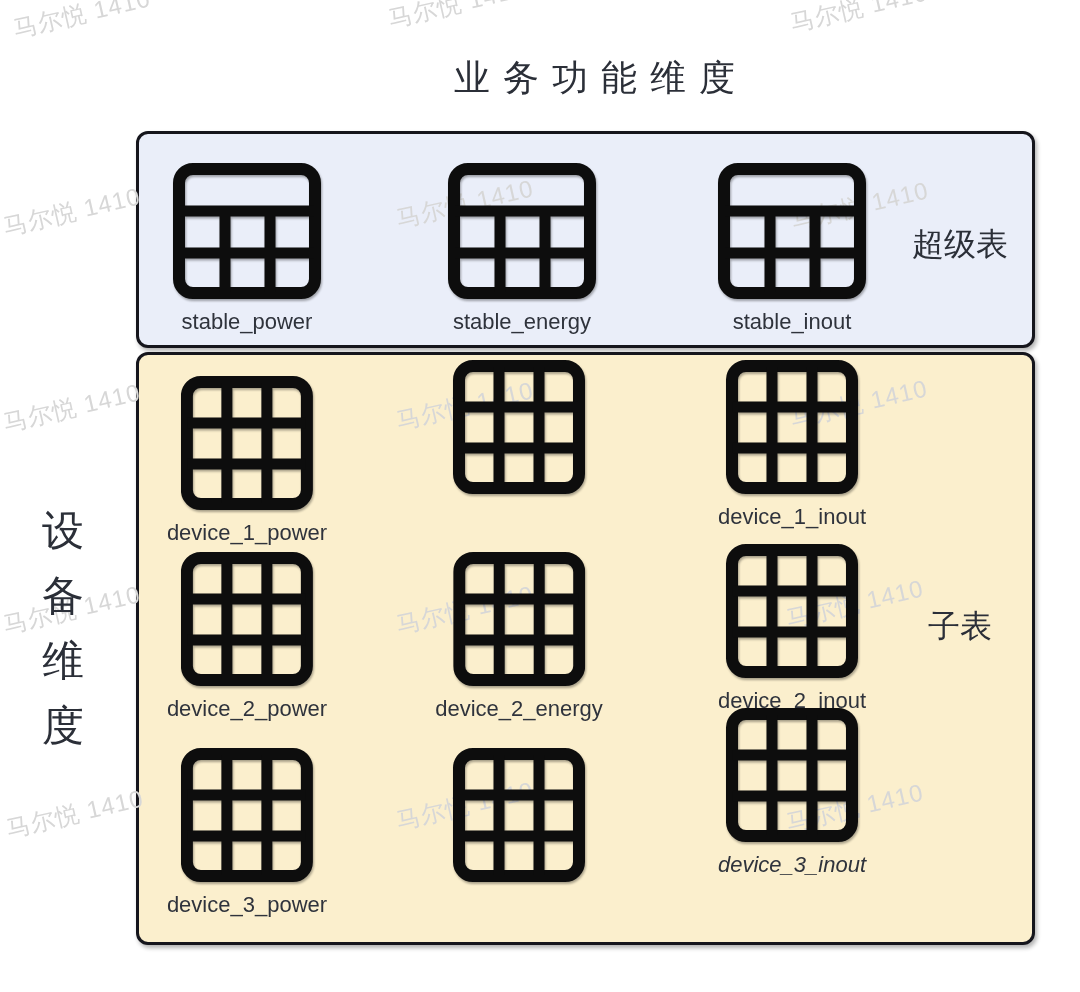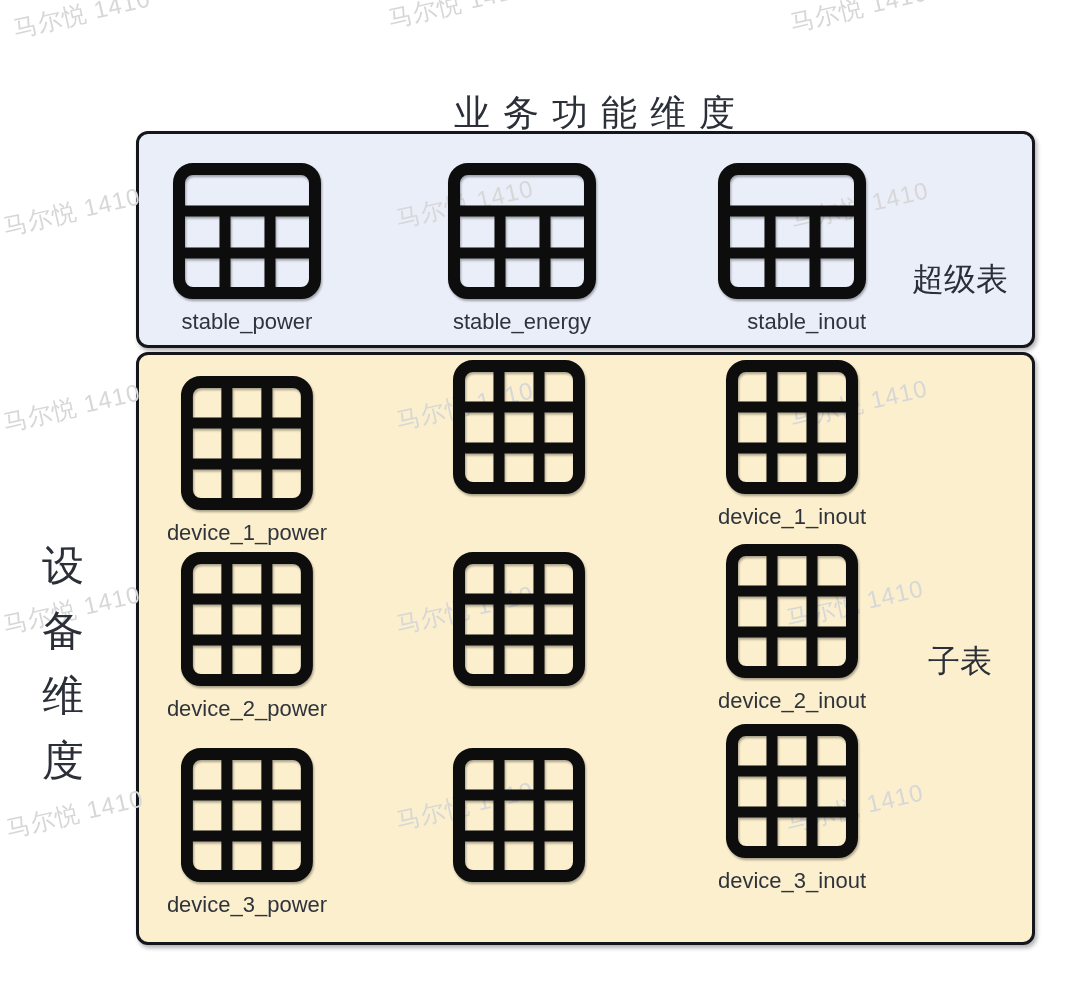--- a/index.html
+++ b/index.html
@@ -8,21 +8,21 @@
     width: 1080px;
     height: 992px;
     overflow: hidden;
     font-family: "Liberation Sans", "DejaVu Sans", sans-serif;
     color: var(--text, #2f333c);
   }
 
   
   .box       { position: absolute; z-index: 1; box-sizing: border-box; }
   .watermark { position: absolute; z-index: 2; }
-  .fg        { position: absolute; z-index: 3; margin-top: 35px; }
+  .fg        { position: absolute; z-index: 3; }
 
   
   .box {
     left: 136px;
     width: 899px;
     border: 3px solid var(--border, #15151c);
     border-radius: 12px;
     box-shadow: 2px 3px 4px rgba(0,0,0,0.30);
   }
   .box.super { top: 131px; height: 217px; background: var(--super-bg, #eaeef9); }
@@ -132,21 +132,21 @@
         </svg></span>
       <div class="tlabel">stable_power</div>
     </div>
     <div class="cell" style="left: 519px; top: 163px; padding-left: 6px;">
       <span class="ticon"><svg width="148" height="136" viewBox="0 0 148 136" fill="none">
           <rect x="6" y="6" width="136" height="124" rx="14" stroke="var(--icon)" stroke-width="12"></rect>
           <path d="M7 48 H141 M7 90 H141 M52 48 V129 M97 48 V129" stroke="var(--icon)" stroke-width="11"></path>
         </svg></span>
       <div class="tlabel">stable_energy</div>
     </div>
-    <div class="cell" style="left: 792px; top: 163px; align-items: flex-end;">
+    <div class="cell" style="left: 792px; top: 163px;">
       <span class="ticon"><svg width="148" height="136" viewBox="0 0 148 136" fill="none">
           <rect x="6" y="6" width="136" height="124" rx="14" stroke="var(--icon)" stroke-width="12"></rect>
           <path d="M7 48 H141 M7 90 H141 M52 48 V129 M97 48 V129" stroke="var(--icon)" stroke-width="11"></path>
         </svg></span>
       <div class="tlabel">stable_inout</div>
     </div>
     <div class="cell" style="left: 247px; top: 376px;">
       <span class="ticon"><svg width="132" height="134" viewBox="0 0 132 134" fill="none">
           <rect x="6" y="6" width="120" height="122" rx="14" stroke="var(--icon)" stroke-width="12"></rect>
           <path d="M7 47 H125 M7 88 H125 M46 7 V127 M86 7 V127" stroke="var(--icon)" stroke-width="11"></path>
@@ -171,20 +171,21 @@
           <rect x="6" y="6" width="120" height="122" rx="14" stroke="var(--icon)" stroke-width="12"></rect>
           <path d="M7 47 H125 M7 88 H125 M46 7 V127 M86 7 V127" stroke="var(--icon)" stroke-width="11"></path>
         </svg></span>
       <div class="tlabel">device_2_power</div>
     </div>
     <div class="cell" style="left: 519px; top: 552px;">
       <span class="ticon"><svg width="132" height="134" viewBox="0 0 132 134" fill="none">
           <rect x="6" y="6" width="120" height="122" rx="14" stroke="var(--icon)" stroke-width="12"></rect>
           <path d="M7 47 H125 M7 88 H125 M46 7 V127 M86 7 V127" stroke="var(--icon)" stroke-width="11"></path>
         </svg></span>
+      <div class="tlabel">device_2_energy</div>
     </div>
     <div class="cell" style="left: 792px; top: 544px; text-align: center;">
       <span class="ticon"><svg width="132" height="134" viewBox="0 0 132 134" fill="none">
           <rect x="6" y="6" width="120" height="122" rx="14" stroke="var(--icon)" stroke-width="12"></rect>
           <path d="M7 47 H125 M7 88 H125 M46 7 V127 M86 7 V127" stroke="var(--icon)" stroke-width="11"></path>
         </svg></span>
       <div class="tlabel">device_2_inout</div>
     </div>
     <div class="cell" style="left: 247px; top: 748px;">
       <span class="ticon"><svg width="132" height="134" viewBox="0 0 132 134" fill="none">
@@ -192,20 +193,20 @@
           <path d="M7 47 H125 M7 88 H125 M46 7 V127 M86 7 V127" stroke="var(--icon)" stroke-width="11"></path>
         </svg></span>
       <div class="tlabel">device_3_power</div>
     </div>
     <div class="cell" style="left: 519px; top: 748px;">
       <span class="ticon"><svg width="132" height="134" viewBox="0 0 132 134" fill="none">
           <rect x="6" y="6" width="120" height="122" rx="14" stroke="var(--icon)" stroke-width="12"></rect>
           <path d="M7 47 H125 M7 88 H125 M46 7 V127 M86 7 V127" stroke="var(--icon)" stroke-width="11"></path>
         </svg></span>
     </div>
-    <div class="cell" style="left: 792px; top: 724px;">
+    <div class="cell" style="left: 792px; top: 708px; font-style: italic;">
       <span class="ticon"><svg width="132" height="134" viewBox="0 0 132 134" fill="none">
           <rect x="6" y="6" width="120" height="122" rx="14" stroke="var(--icon)" stroke-width="12"></rect>
           <path d="M7 47 H125 M7 88 H125 M46 7 V127 M86 7 V127" stroke="var(--icon)" stroke-width="11"></path>
         </svg></span>
       <div class="tlabel">device_3_inout</div>
     </div>
   </div>
 
 </body></html>

